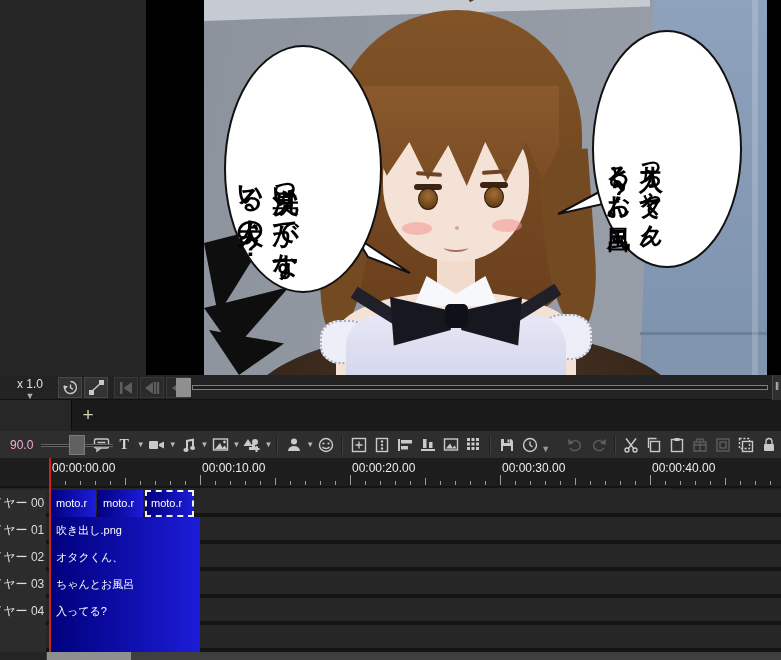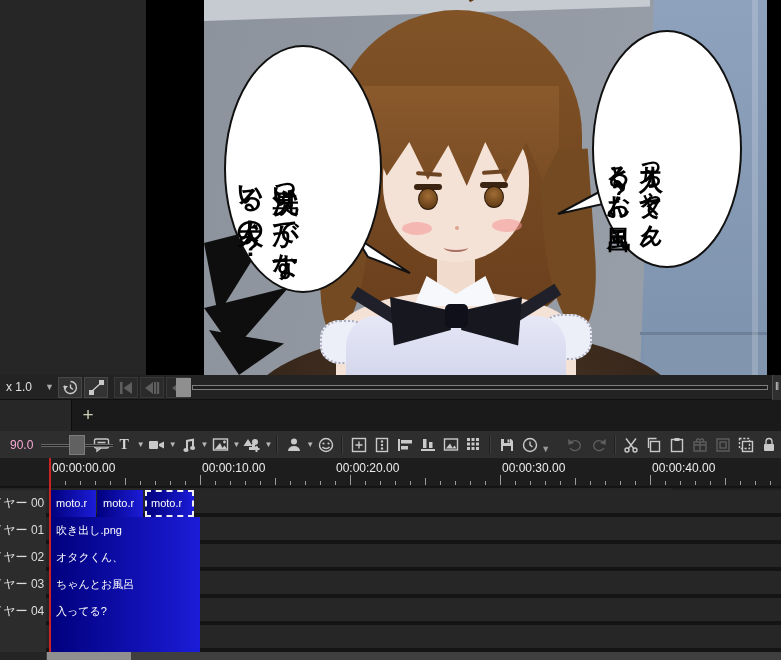--- a/index.html
+++ b/index.html
@@ -59,21 +59,21 @@
   .bubble-right { left:388px; top:30px; width:150px; height:238px; }
   .vtext { position:static; writing-mode:vertical-rl; text-orientation:upright; font-weight:bold; color:#000; letter-spacing:2px; }
   .bubble-left .vtext { font-size:26px; line-height:1.35; }
   .bubble-right .vtext { font-size:24px; line-height:1.35; }
   .vtext span { display:block; }
   .tail { z-index:4; }
 
   
   .playbar { position:absolute; left:0; top:375px; width:781px; height:25px; background:#232323; border-bottom:1px solid #111; }
   .playbar > * { position:absolute; }
-  .speed { left:2px; top:2px; width:56px; height:20px; color:#e0e0e0; font-size:12px; display:flex; align-items:center; justify-content:space-between; padding:0 4px; }
+  .speed { left:2px; top:2px; width:56px; height:20px; color:#e0e0e0; font-size:12px; display:flex; align-items:center; justify-content:space-between; padding:0 4px;flex-direction:column; }
   .speed .chev { color:#aaa; font-size:9px; }
   .pbtn { width:24px; height:21px; top:2px; background:#333; border:1px solid #474747; display:flex; align-items:center; justify-content:center; }
   .pbtn.dis { background:#2a2a2a; border-color:#383838; }
   .seek-track { left:192px; top:10px; width:576px; height:5px; background:#1c1c1c; border:1px solid #7e7e7e; }
   .seek-thumb { left:176px; top:3px; width:15px; height:19px; background:#8f8f8f; }
   .pause-sliver { left:772px; top:0; width:9px; height:25px; background:#2f2f2f; border-left:1px solid #4a4a4a; color:#ddd; font-size:10px; text-align:center; line-height:24px; }
 
   
   .tabbar { position:absolute; left:0; top:400px; width:781px; height:31px; background:#1a1a1a; }
   .tab0 { position:absolute; left:0; top:0; width:72px; height:31px; background:#272727; border-right:1px solid #0c0c0c; }
@@ -487,21 +487,21 @@
             <rect class="icf" x="2" y="7" width="10" height="7" rx="1"></rect>
           </g>
         </svg>
       </div>
   </div>
 
   <div class="timeline">
     <div class="ruler">
       <span class="ruler-label" style="left:52px">00:00:00.00</span>
       <span class="ruler-label" style="left:202px">00:00:10.00</span>
-      <span class="ruler-label" style="left:336px">00:00:20.00</span>
+      <span class="ruler-label" style="left:352px">00:00:20.00</span>
       <span class="ruler-label" style="left:502px">00:00:30.00</span>
       <span class="ruler-label" style="left:652px">00:00:40.00</span>
       <div class="ticks" id="ticks">
           <span class="tick" style="height: 10px; left: 50px;"></span>
           <span class="tick" style="height: 4px; left: 65px;"></span>
           <span class="tick" style="height: 4px; left: 80px;"></span>
           <span class="tick" style="height: 4px; left: 95px;"></span>
           <span class="tick" style="height: 4px; left: 110px;"></span>
           <span class="tick" style="height: 7px; left: 125px;"></span>
           <span class="tick" style="height: 4px; left: 140px;"></span>

